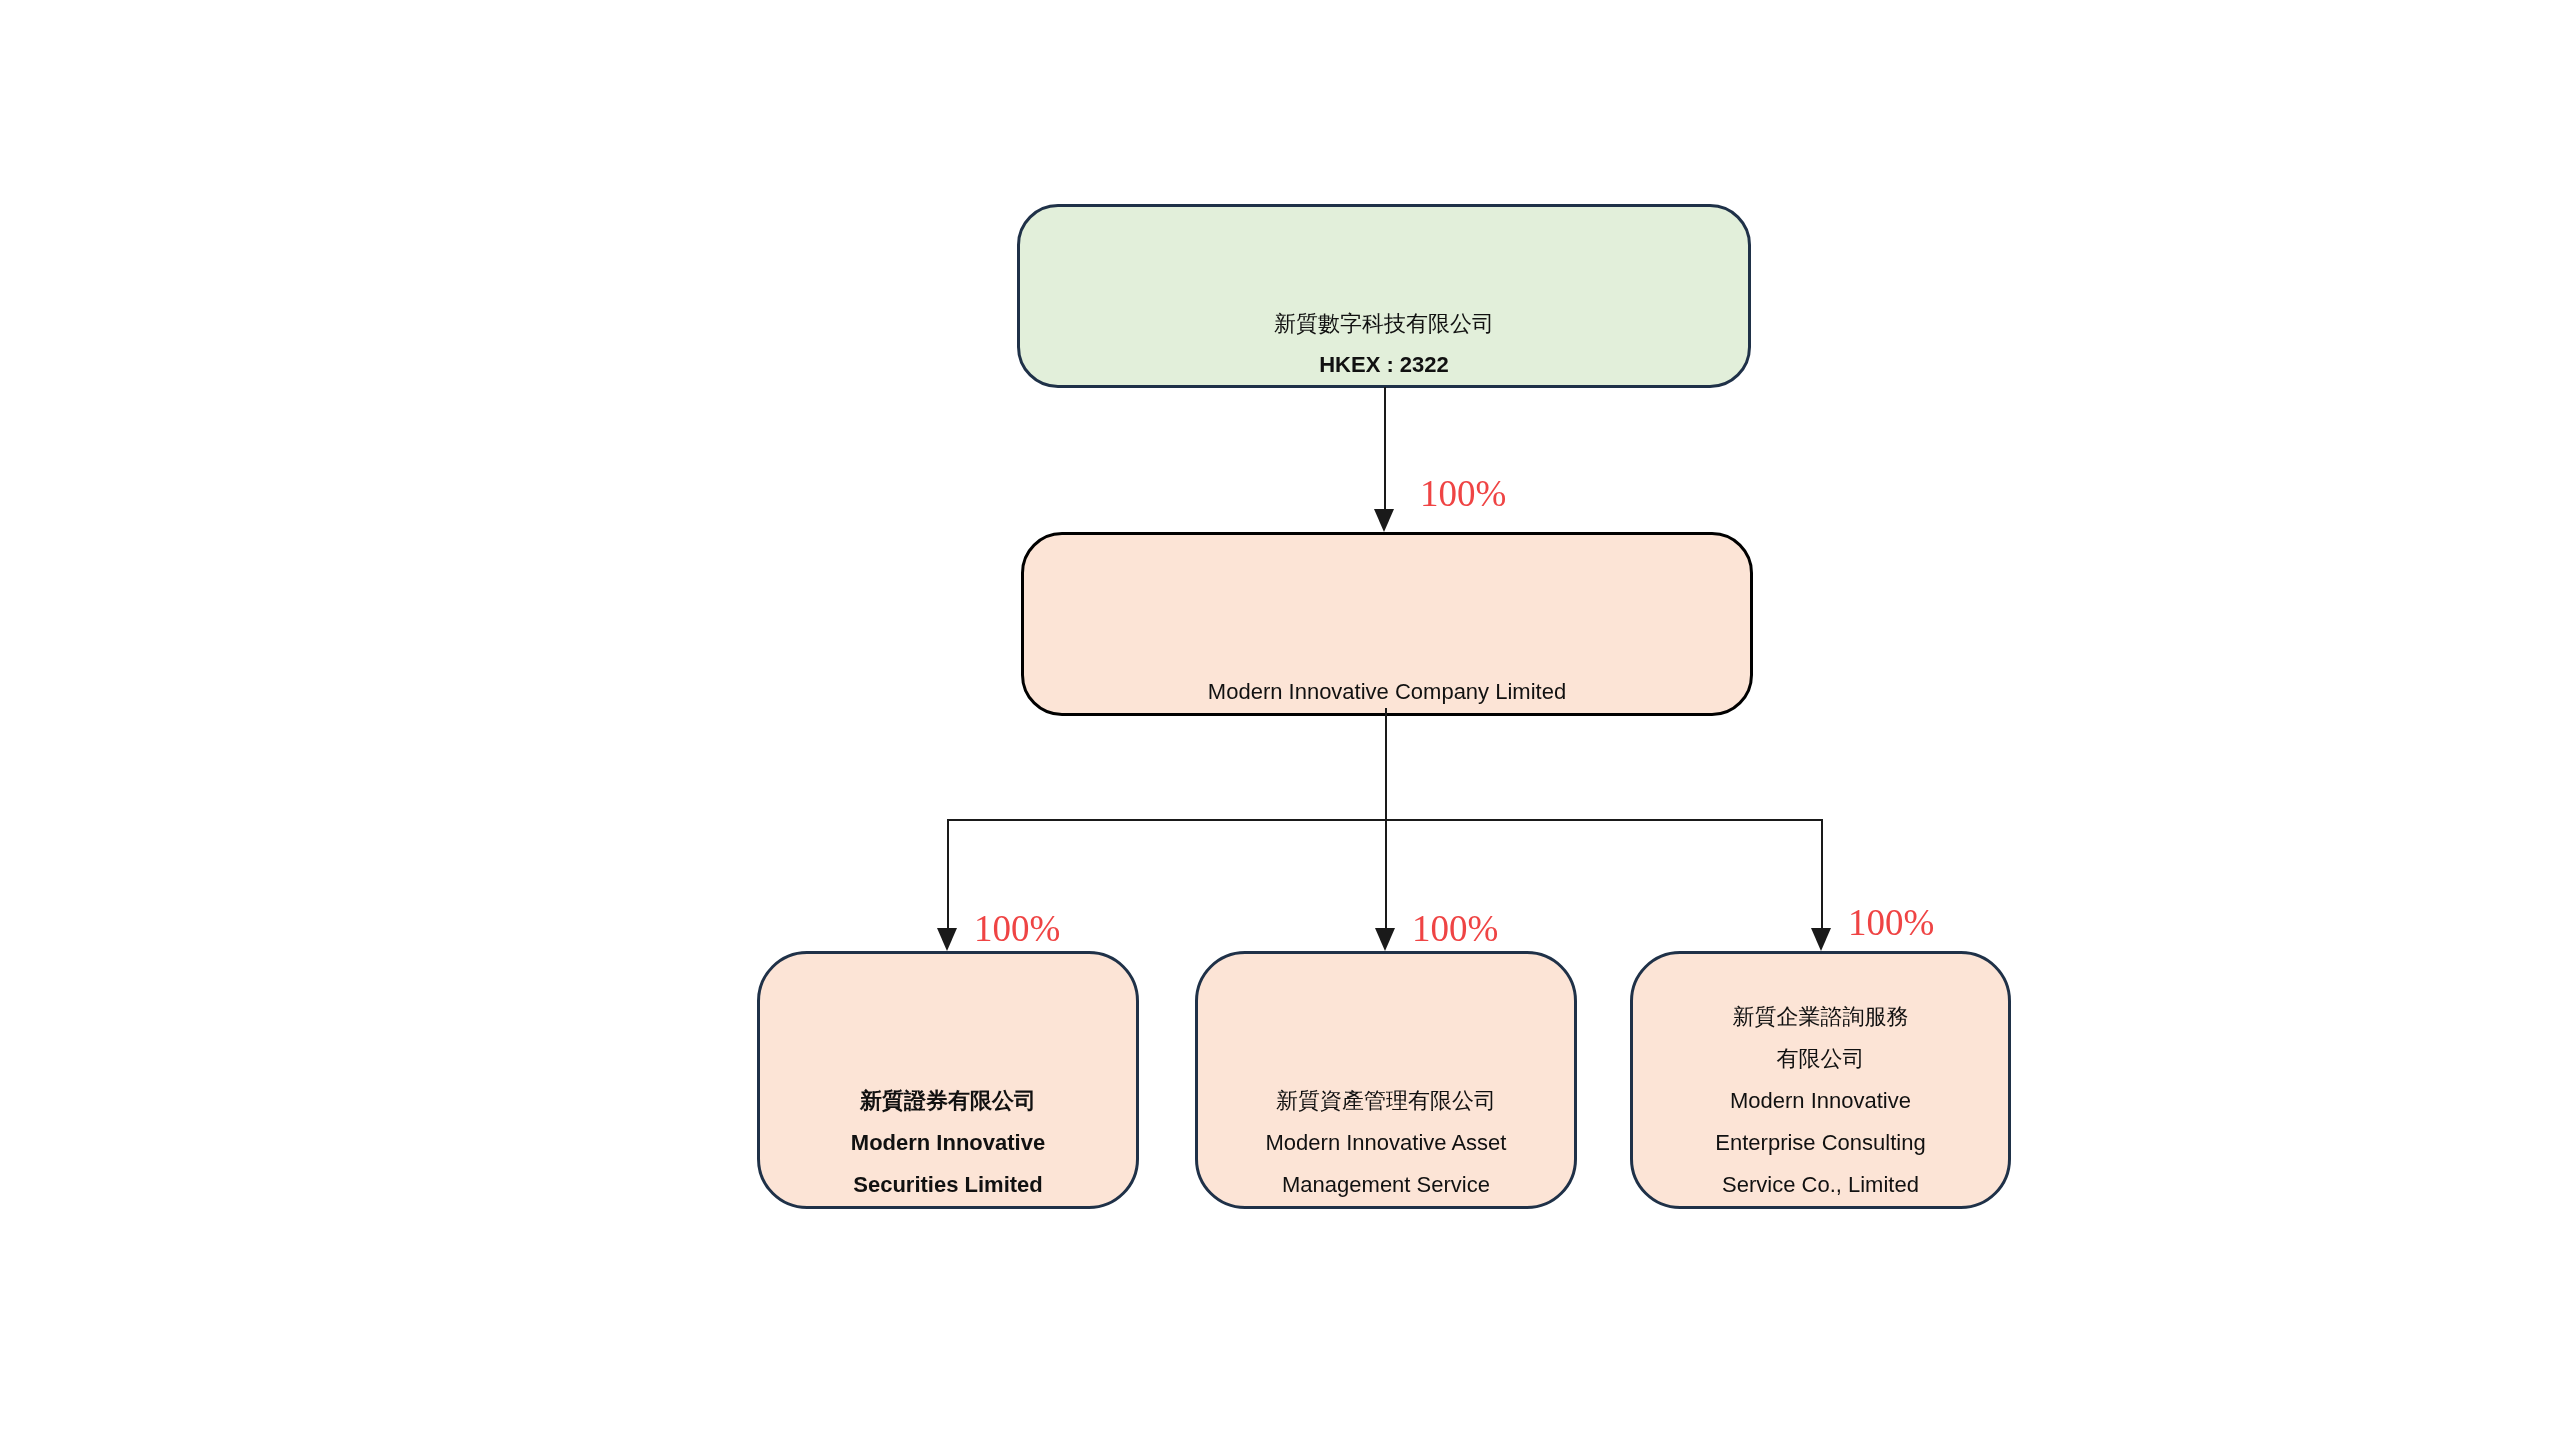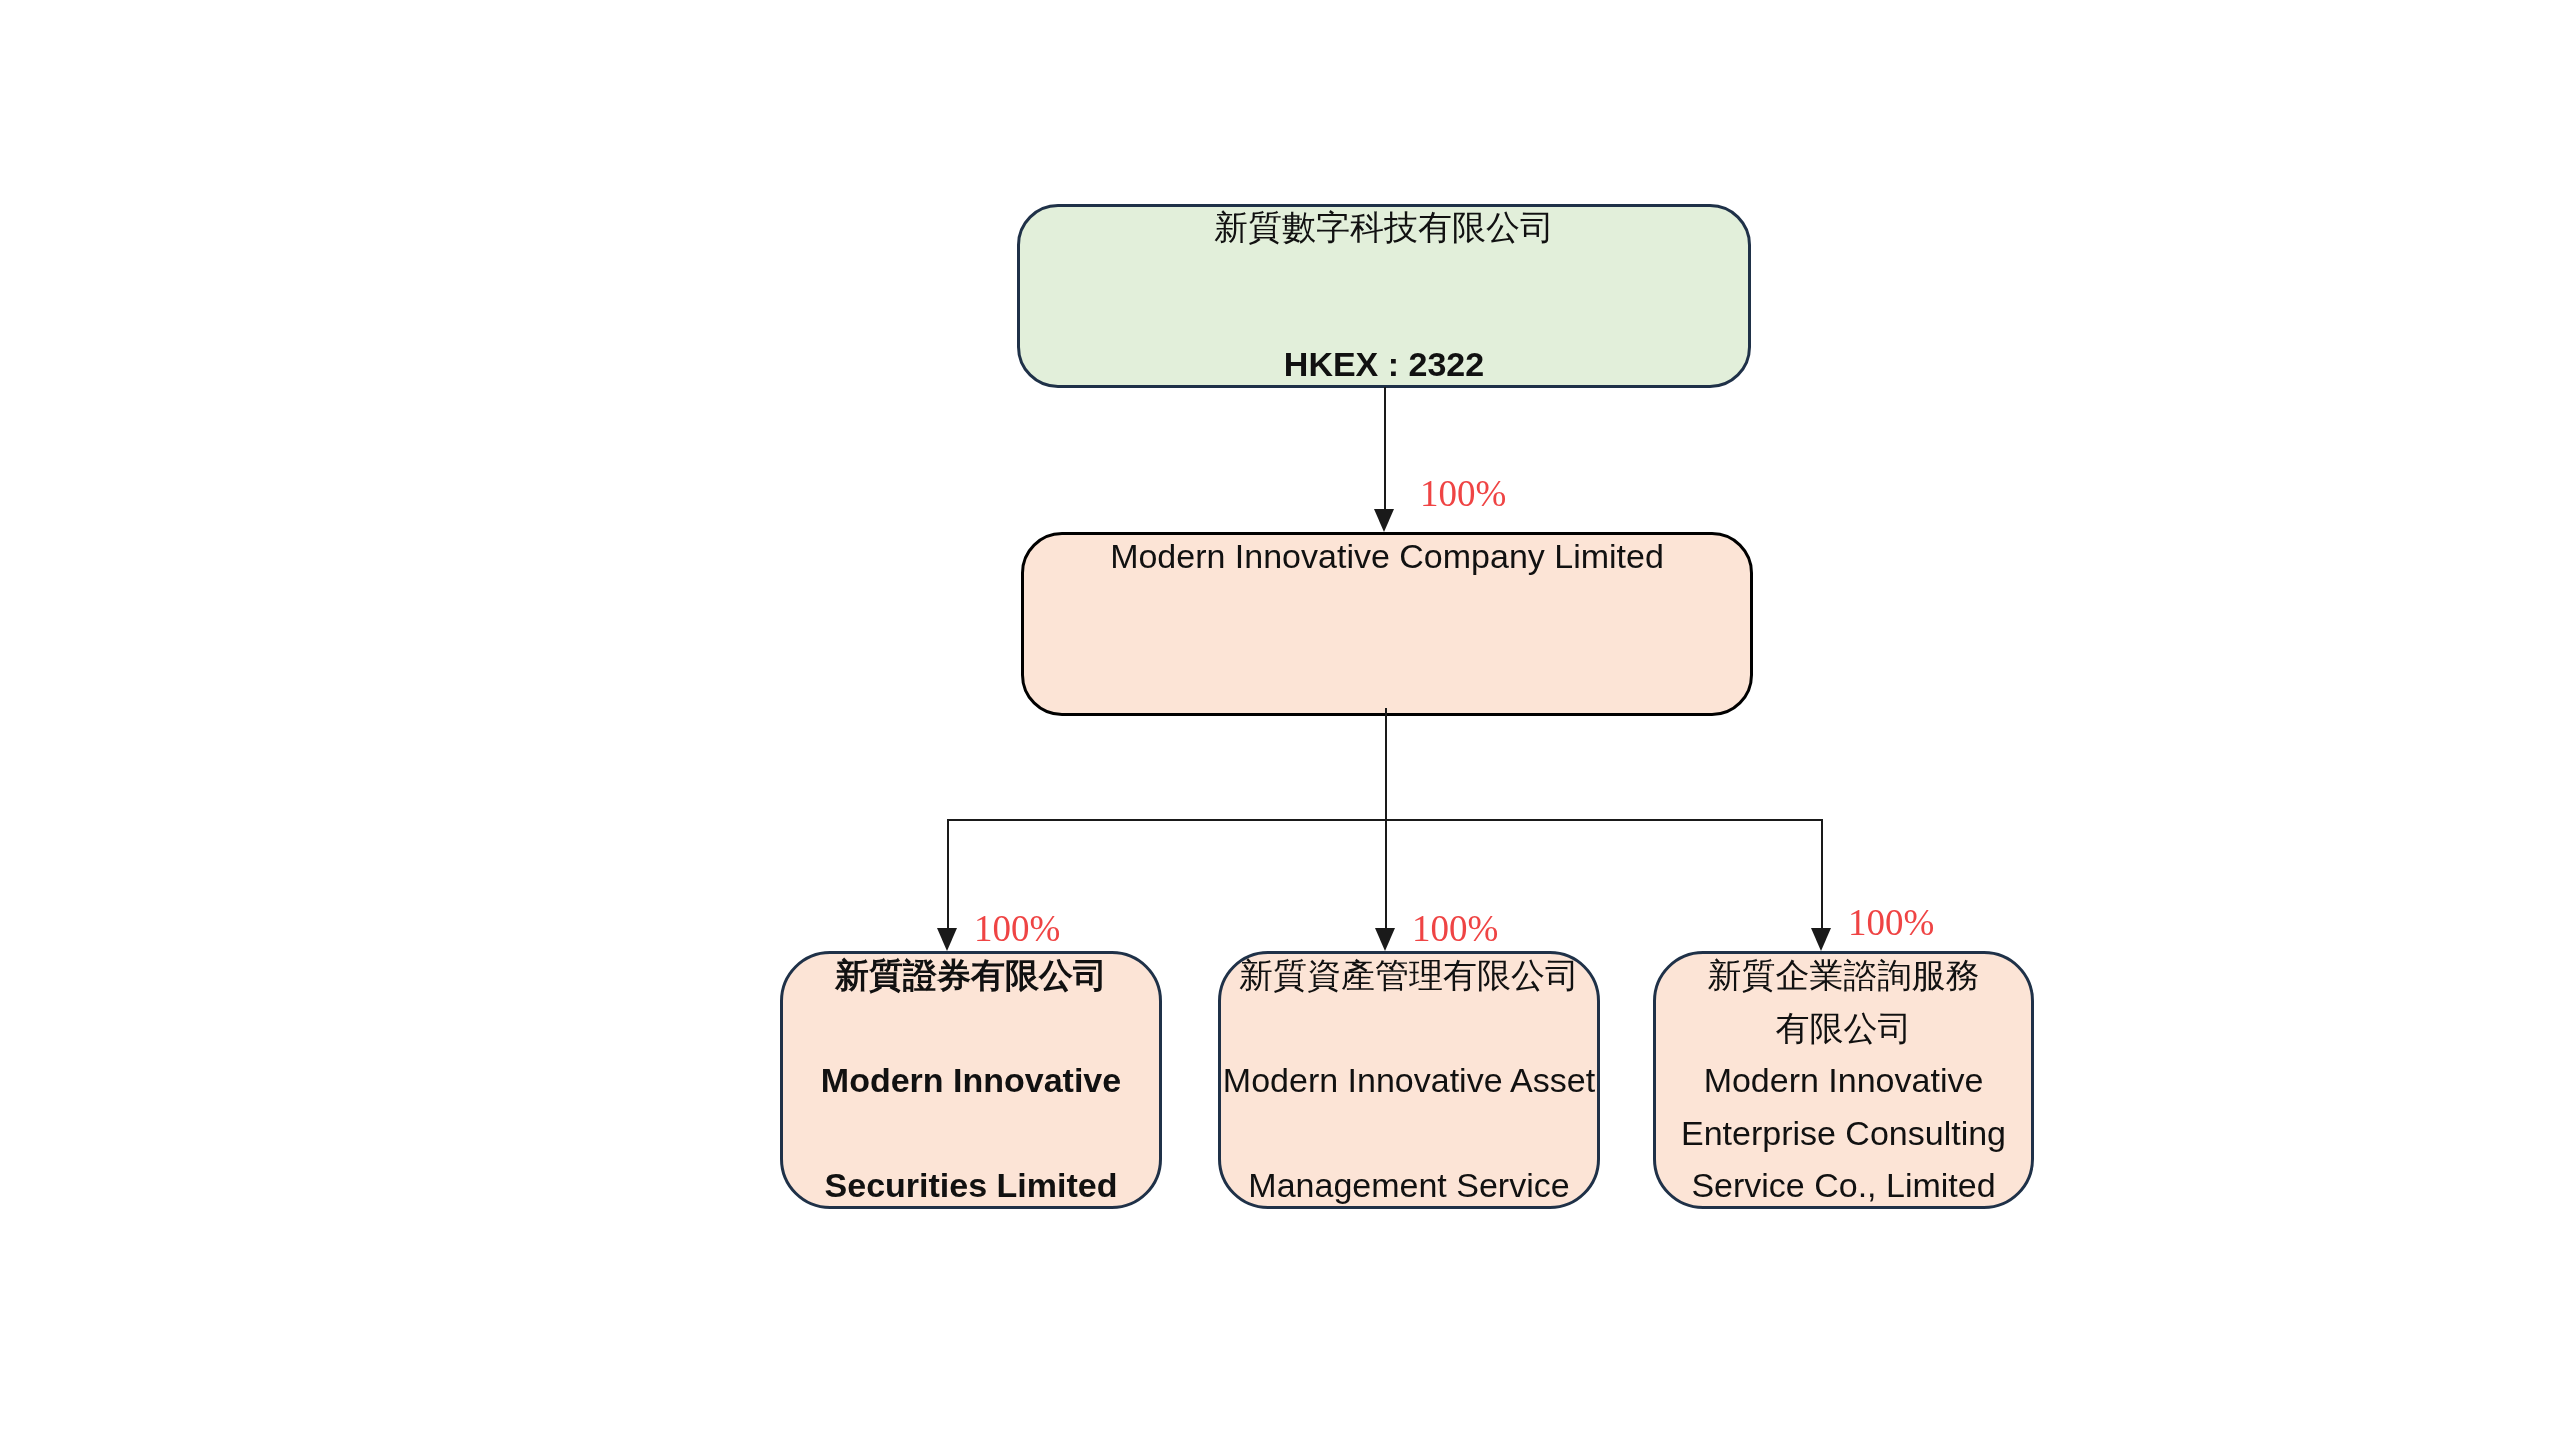--- a/index.html
+++ b/index.html
@@ -21,25 +21,25 @@
     --line-color: #1a1a1a;
     --text-color: #111111;
   }
 
   
   .box {
     position: absolute;
     box-sizing: border-box;
     display: flex;
     flex-direction: column;
-    justify-content: space-between;
+    justify-content: flex-end;
     align-items: center;
     text-align: center;
     color: var(--text-color);
-    font-size: 34px;
+    font-size: 22px;
     line-height: 42px;
   }
   .box .bline { white-space: nowrap; }
   .box .bold { font-weight: bold; }
 
   .parent-box {
     left: 1017px; top: 204px;
     width: 734px; height: 184px;
     background: var(--parent-fill);
     border: 3.9px solid var(--navy-border);
@@ -51,21 +51,20 @@
     width: 732px; height: 184px;
     background: var(--subsidiary-fill);
     border: 3.9px solid var(--black-border);
     border-radius: 41px;
   }
   .sub-box {
     top: 951px; height: 258px;
     background: var(--subsidiary-fill);
     border: 3.9px solid var(--navy-border);
     border-radius: 50px;
-    margin-left: 23px;
   }
   .sub-box-1 { left: 757px;  width: 382px; font-weight: bold; }
   .sub-box-2 { left: 1195px; width: 382px; }
   .sub-box-3 { left: 1630px; width: 381px; }
 
   
   .vline, .hline {
     position: absolute;
     background: var(--line-color);
   }

